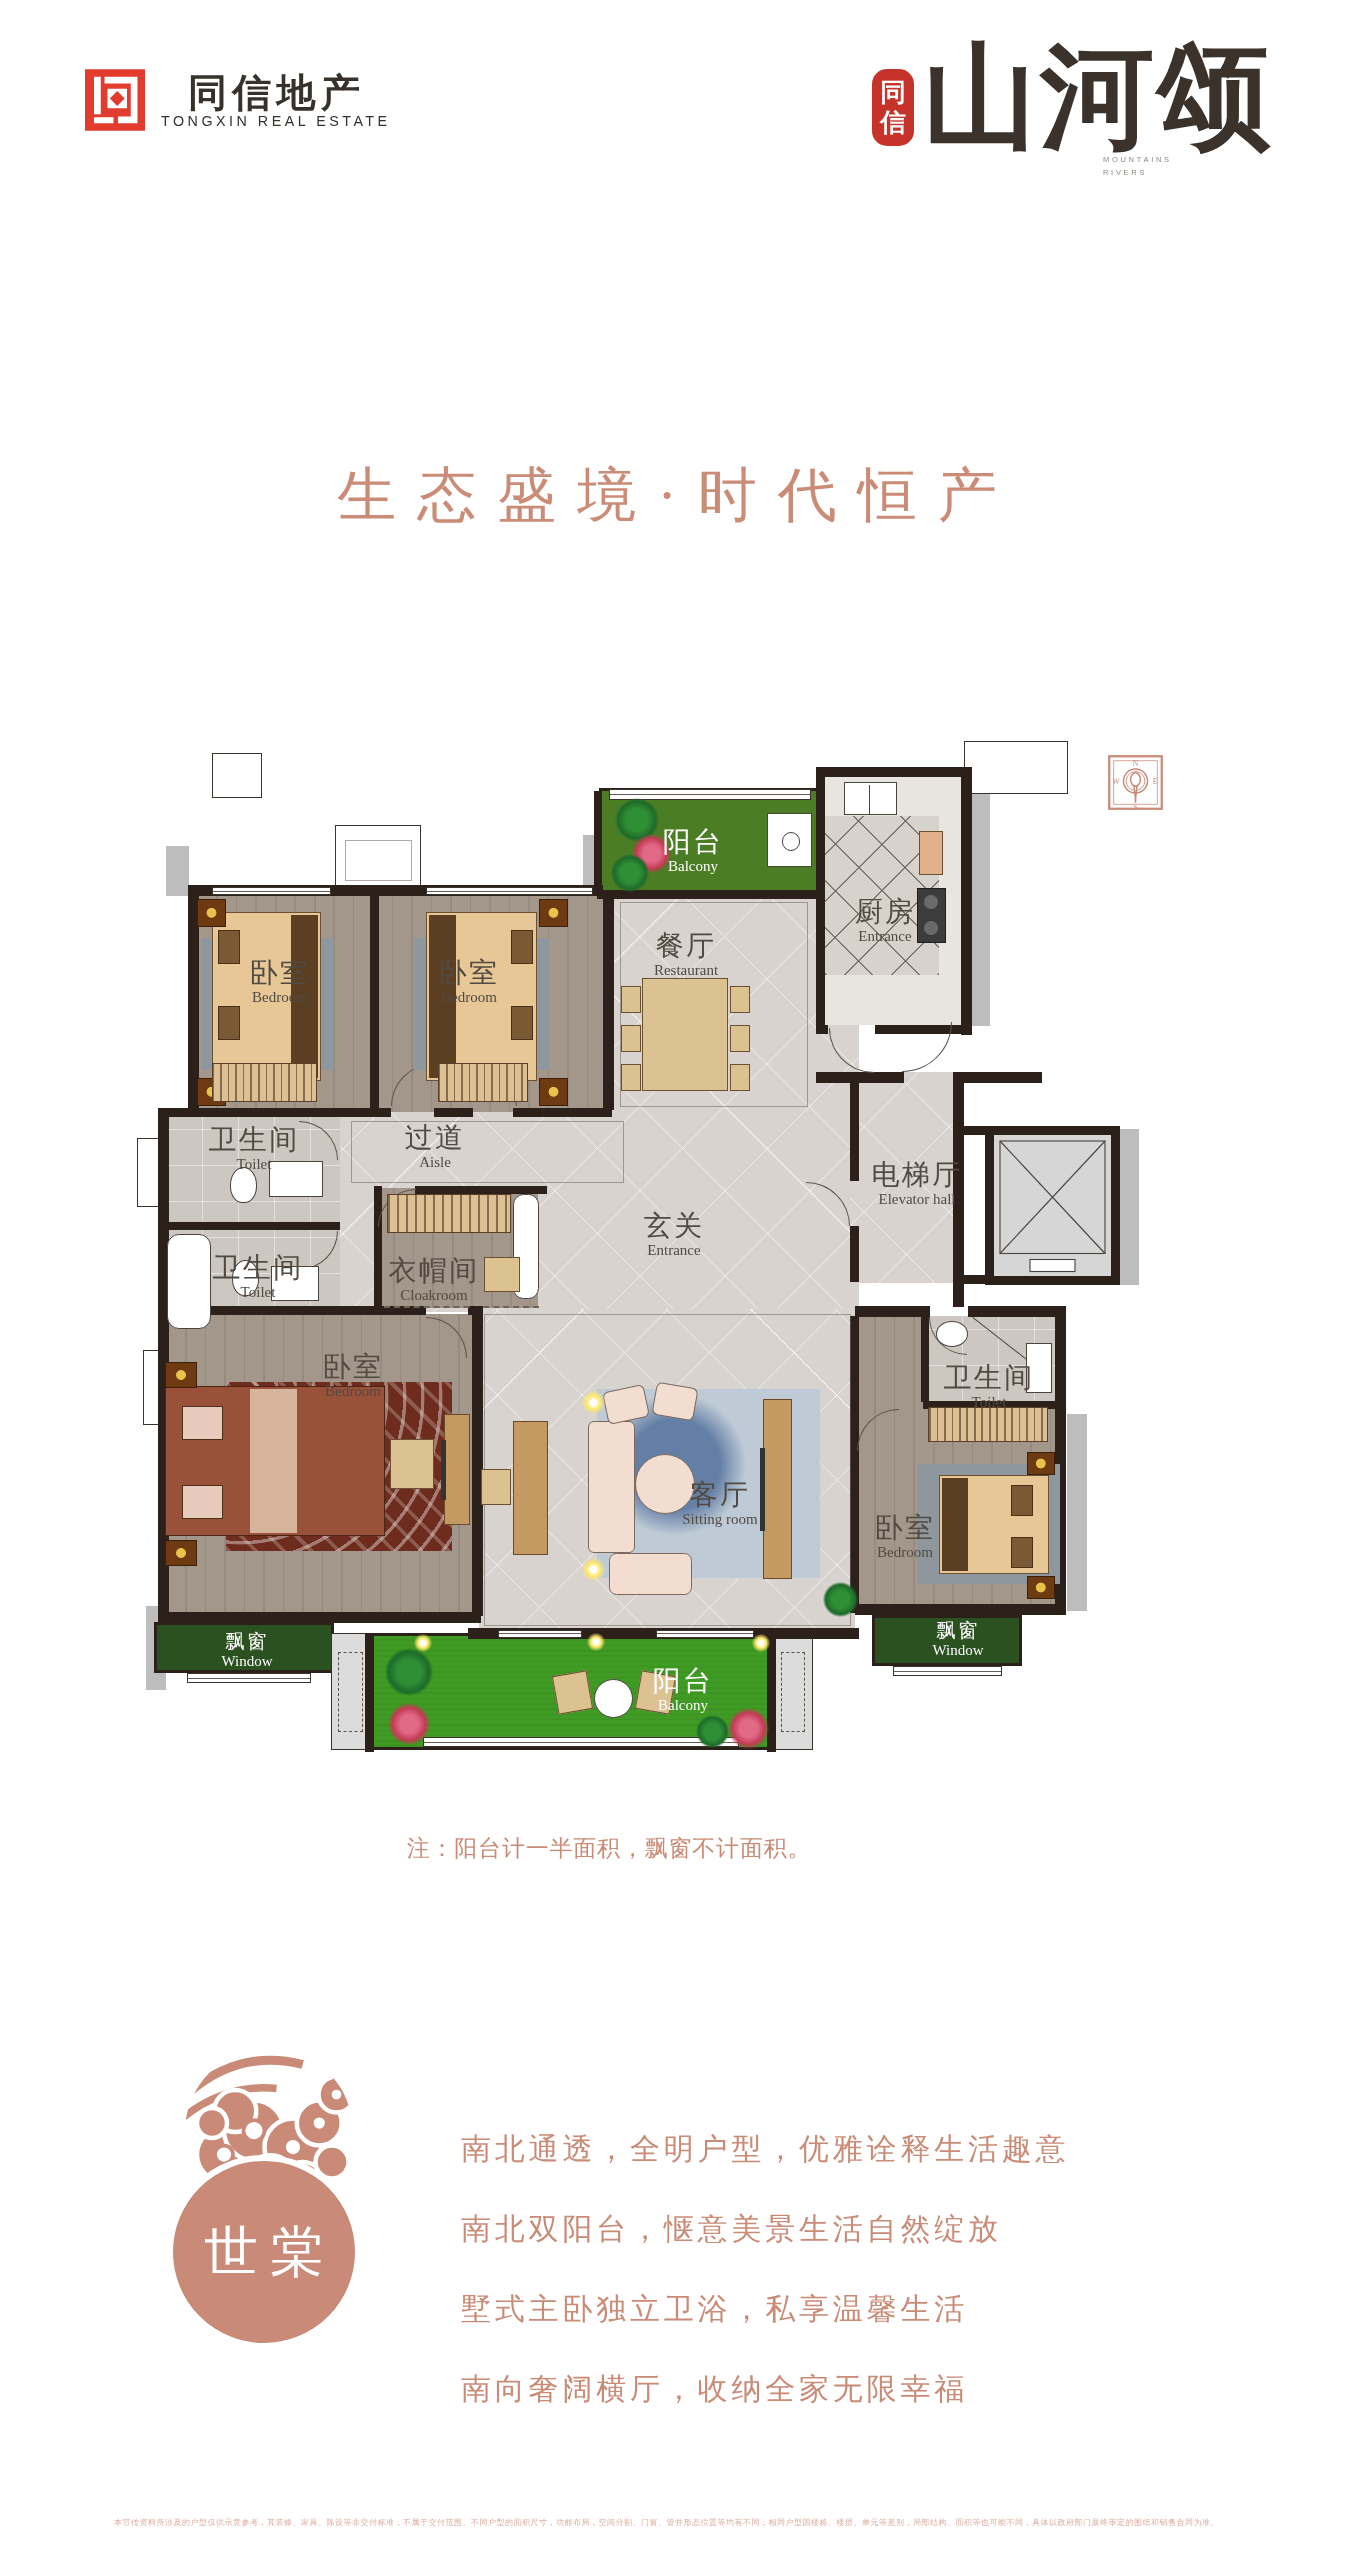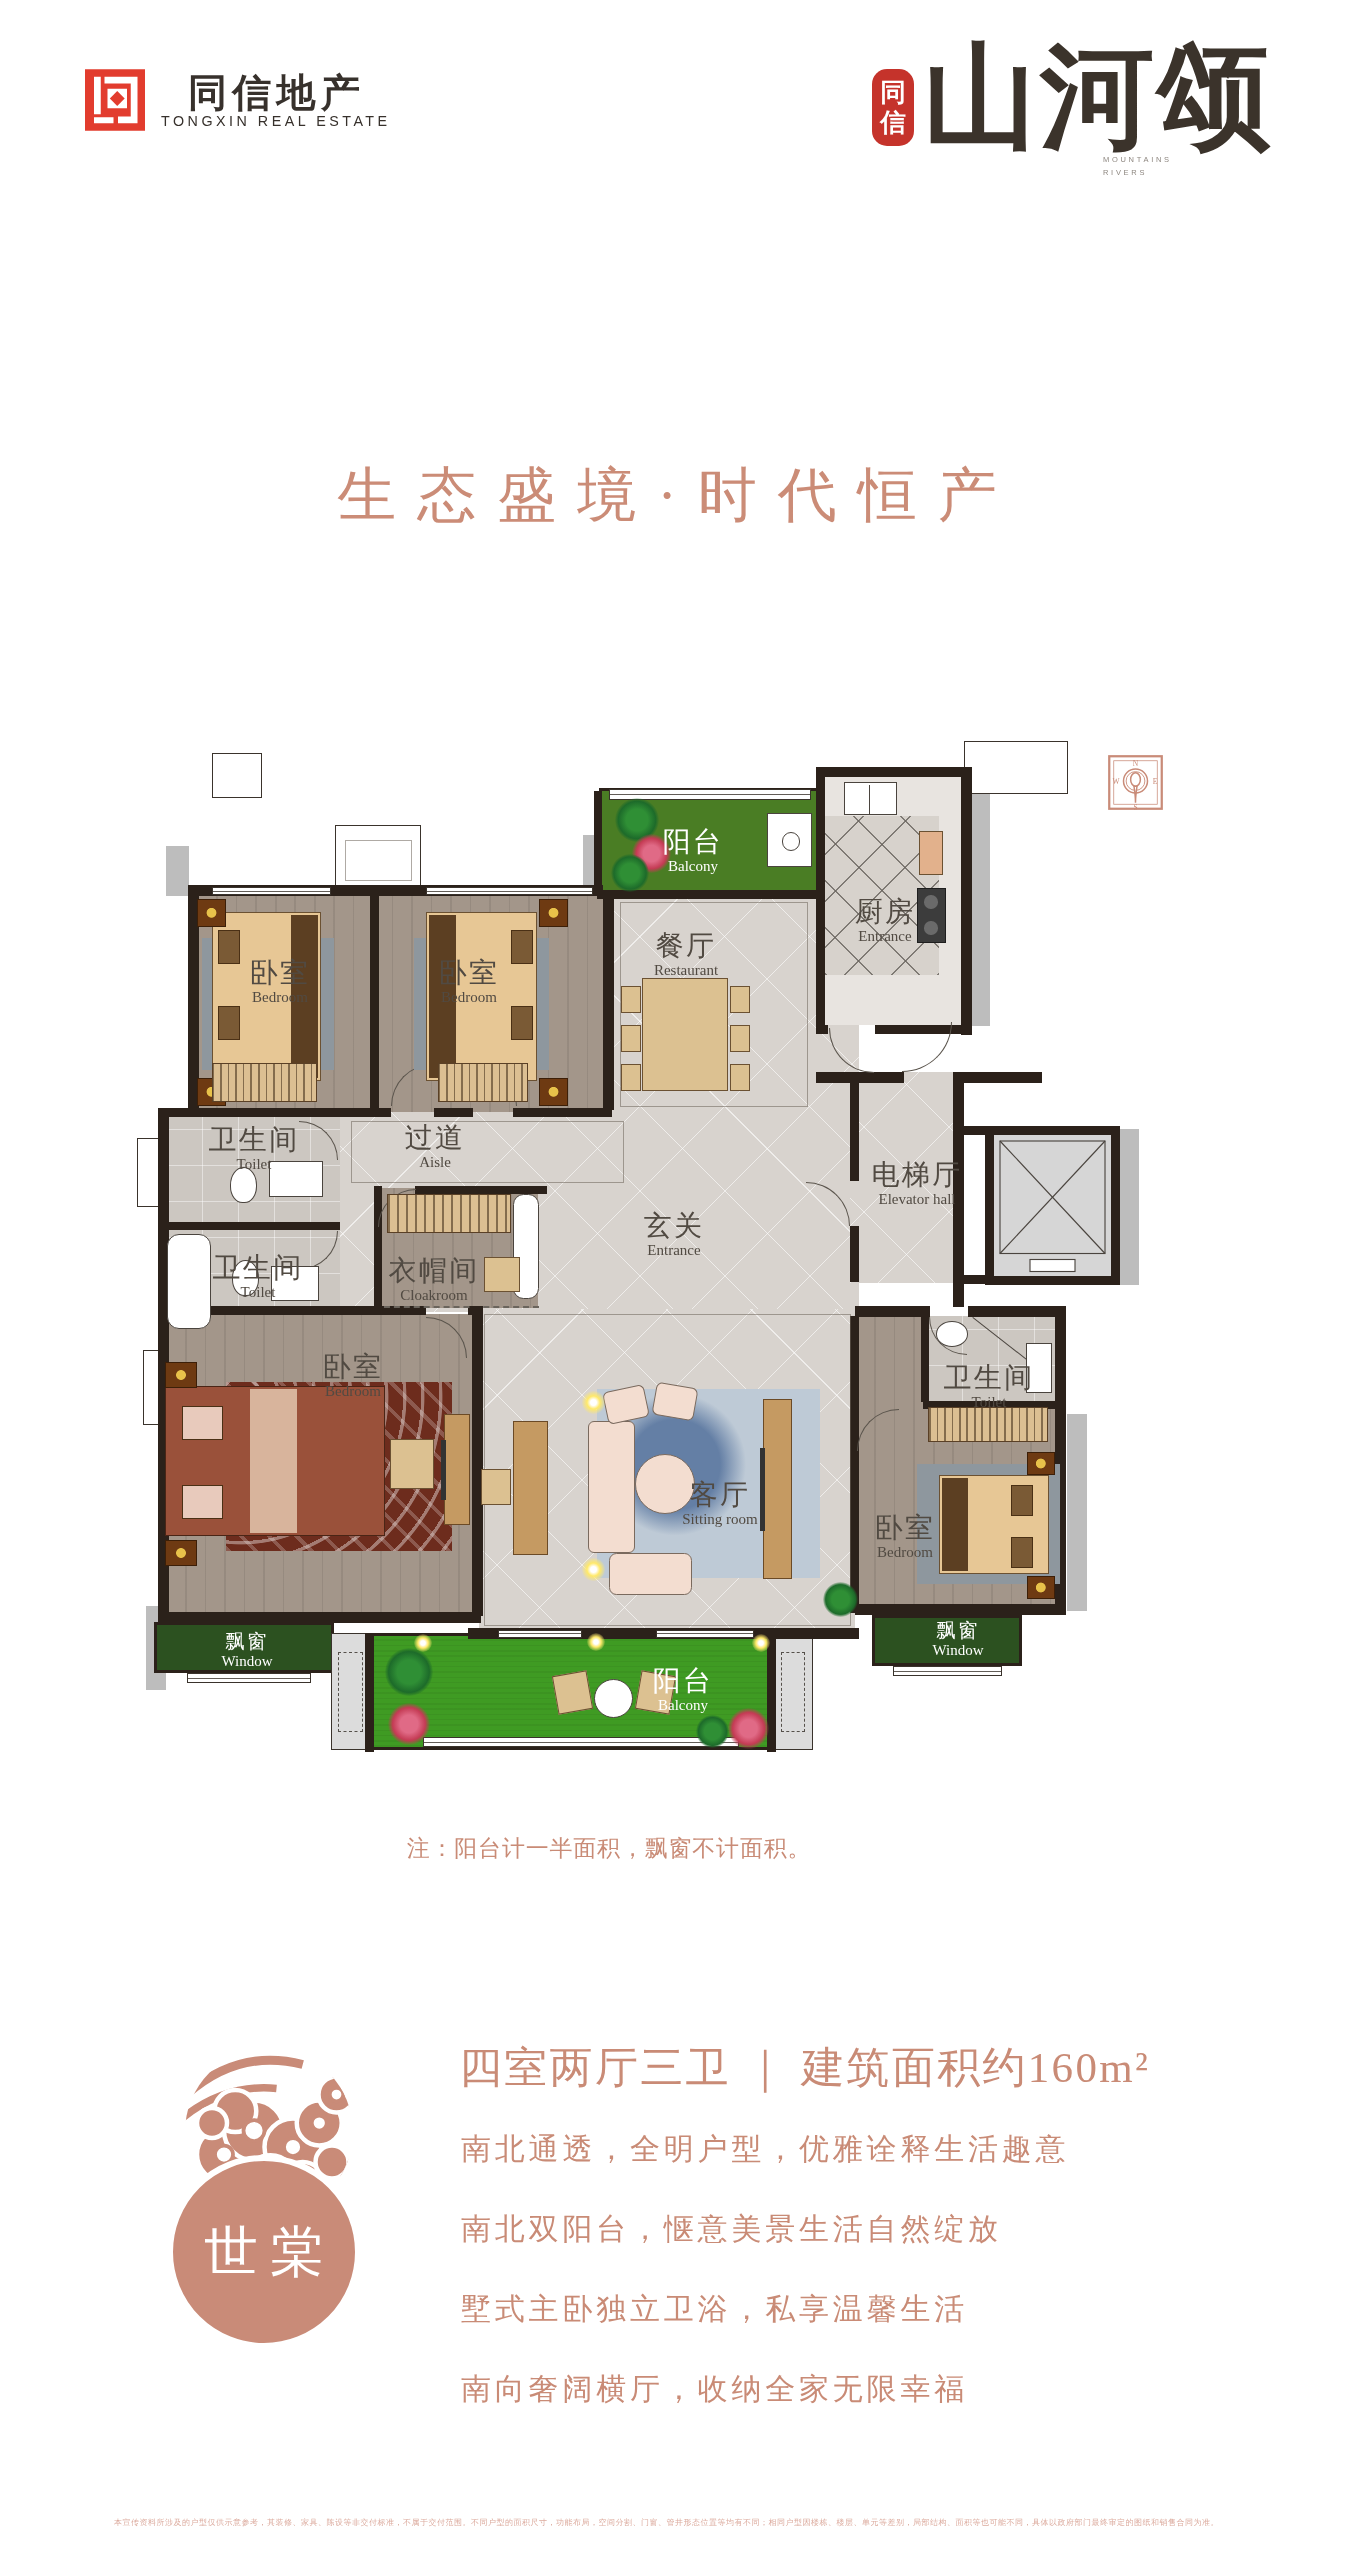--- a/index.html
+++ b/index.html
@@ -459,21 +459,20 @@
           <circle cx="60" cy="150" r="12"></circle>
             <circle cx="187" cy="108" r="10"></circle>
           <circle cx="122" cy="185" r="11"></circle>
             <circle cx="210" cy="70" r="9"></circle>
         </g>
       </g>
     </svg>
   </div>
   <div class="badge-solid">世棠</div>
 
-  <div class="headline">四室两厅三卫 ｜ 建筑面积约160m²</div>
   <div class="features">
     <div class="f">南北通透，全明户型，优雅诠释生活趣意</div>
     <div class="f">南北双阳台，惬意美景生活自然绽放</div>
     <div class="f">墅式主卧独立卫浴，私享温馨生活</div>
     <div class="f">南向奢阔横厅，收纳全家无限幸福</div>
   </div>
 
   <div class="disclaimer">本宣传资料所涉及的户型仅供示意参考，其装修、家具、陈设等非交付标准，不属于交付范围。不同户型的面积尺寸，功能布局，空间分割、门窗、管井形态位置等均有不同；相同户型因楼栋、楼层、单元等差别，局部结构、面积等也可能不同，具体以政府部门最终审定的图纸和销售合同为准。</div>
 
 </div>

